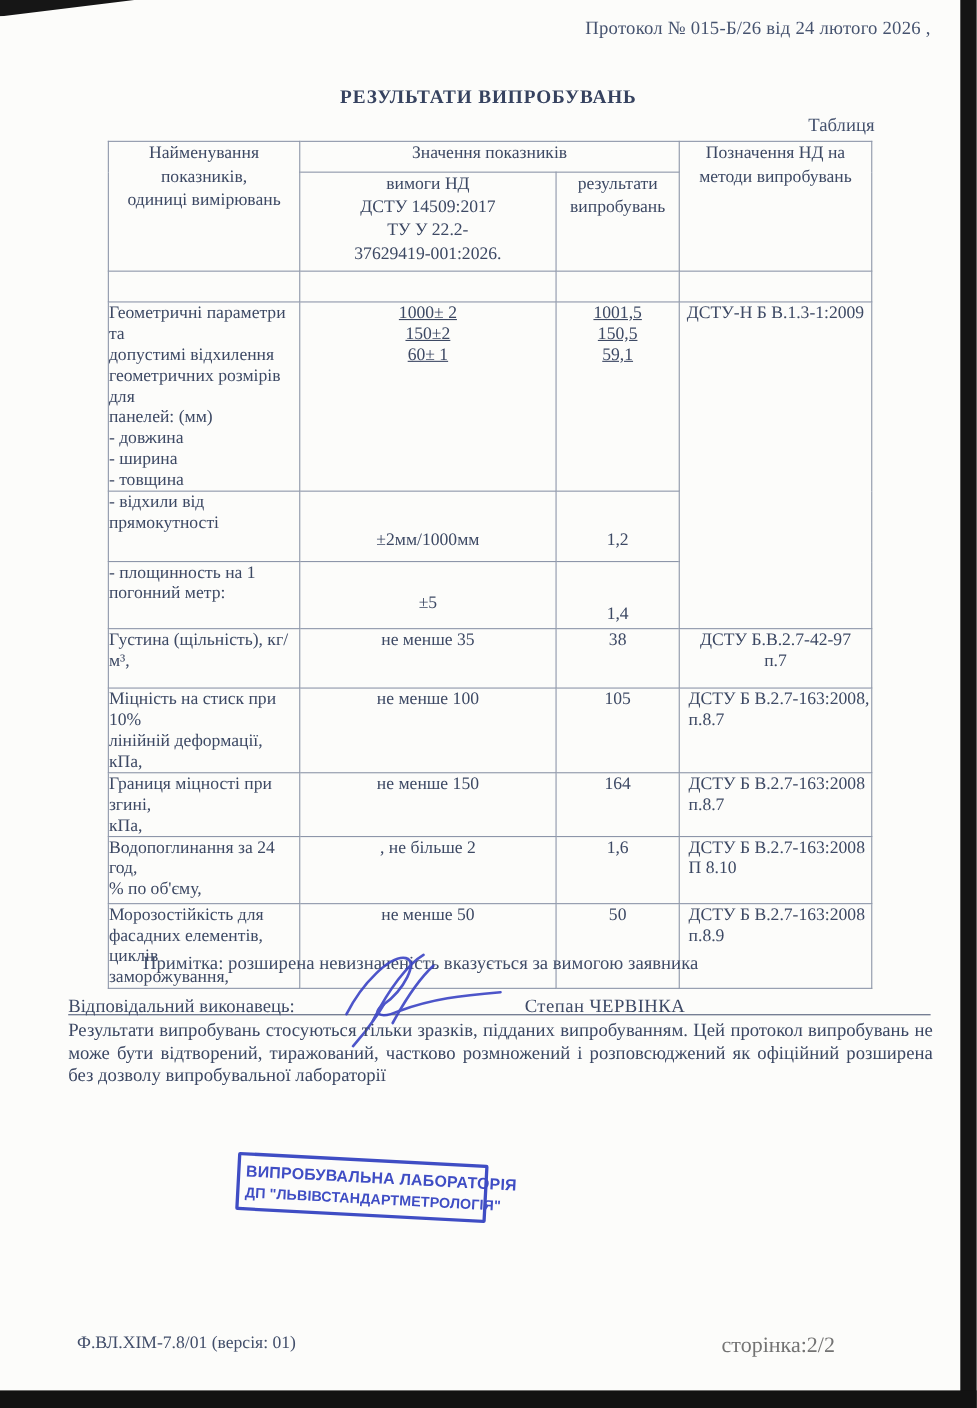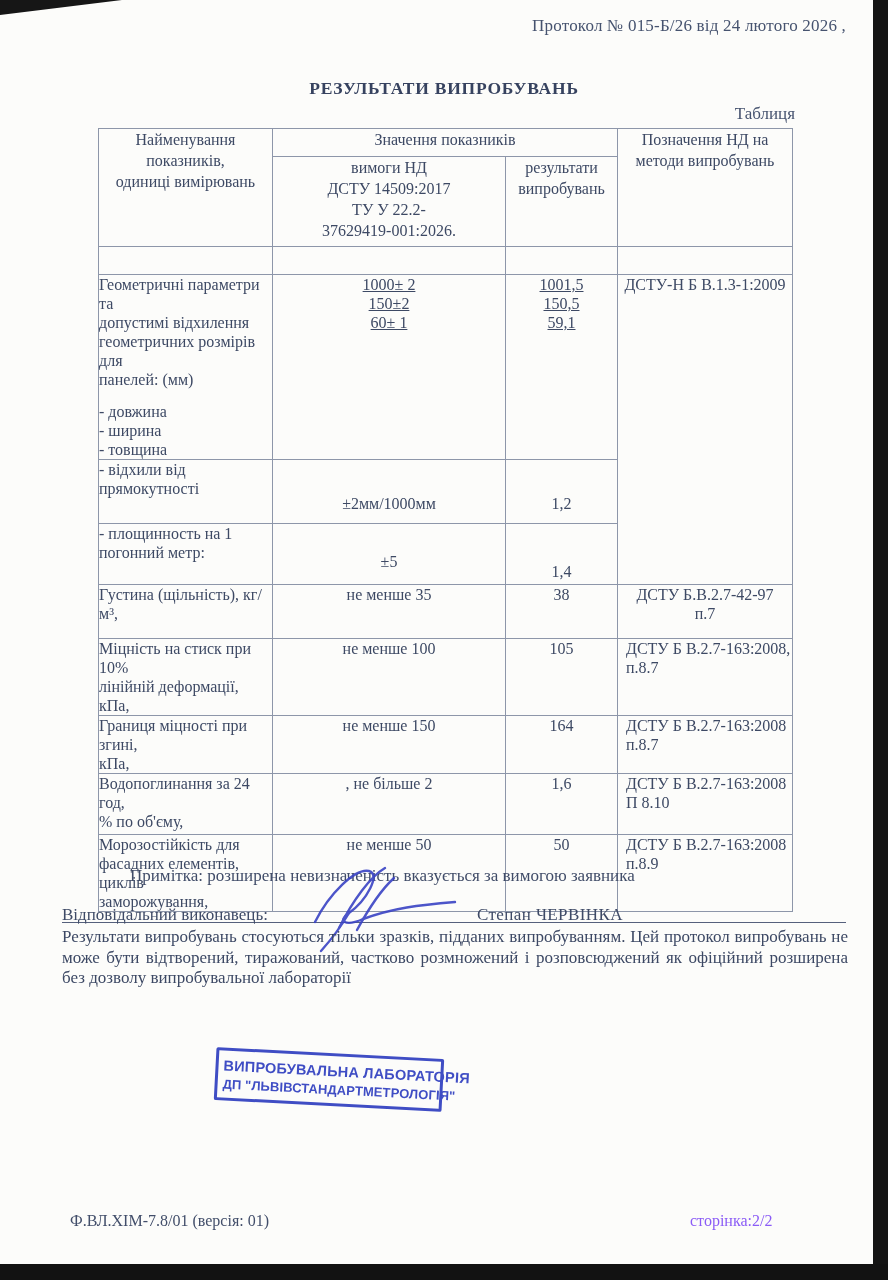--- a/index.html
+++ b/index.html
@@ -43,21 +43,21 @@
   tr.r-bend{height:54px;}
   tr.r-water{height:61px;}
   tr.r-frost{height:64px;}
 
   td.name{padding:8px 6px 4px 10px;text-align:left;}
   td.val{text-align:center;padding-top:8px;}
   td.val.bottom{vertical-align:bottom;padding-bottom:10px;}
   td.method{text-align:center;padding:8px 4px 2px 4px;}
   td.method.left{text-align:left;padding-left:8px;}
   td.geom-name{padding:31px 4px 0 10px;}
-  .geom-items{margin-top:13px;}
+  .geom-items{margin-top:0;}
   td.geom-val{vertical-align:bottom;text-align:center;padding-bottom:7px;text-decoration:underline;}
 
   .note{top:866px;left:130px;font-size:17px;color:#404c68;}
   .sign-row{top:896px;left:62px;width:784px;height:26px;border-bottom:1.5px solid #55607c;}
   .sign-label{position:absolute;left:0;top:9px;font-size:17px;}
   .sign-name{position:absolute;left:415px;top:9px;font-size:17px;letter-spacing:.4px;}
   .signature-svg{top:856px;left:295px;}
 
   .disclaimer{top:927px;left:62px;width:786px;font-size:17px;line-height:20.5px;
     text-align:justify;color:#3c4864;}
@@ -67,21 +67,21 @@
     border:3px solid #2f3fc0;border-radius:2px;
     padding:7px 5px 6px 5px;transform:rotate(3deg);transform-origin:center;
     color:#2f3fc0;text-align:center;
     font-family:"Liberation Sans","DejaVu Sans",sans-serif;font-weight:bold;
     opacity:.92;
   }
   .stamp-l1{font-size:14.5px;letter-spacing:.2px;white-space:nowrap;}
   .stamp-l2{font-size:13px;letter-spacing:.1px;white-space:nowrap;margin-top:3px;}
 
   .footer-left{top:1212px;left:70px;font-size:16px;color:#424e6a;}
-  .footer-right{top:1212px;left:690px;font-size:16px;color:#8b5cf6;}
+  .footer-right{top:1212px;left:656px;font-size:20px;color:#737373;}
 </style>
 </head>
 <body>
 
 <div class="abs protocol-line">Протокол № 015-Б/26 від 24 лютого 2026 ,</div>
 <div class="abs doc-title">РЕЗУЛЬТАТИ ВИПРОБУВАНЬ</div>
 <div class="abs table-caption">Таблиця</div>
 
 <table class="results">
   <colgroup>

